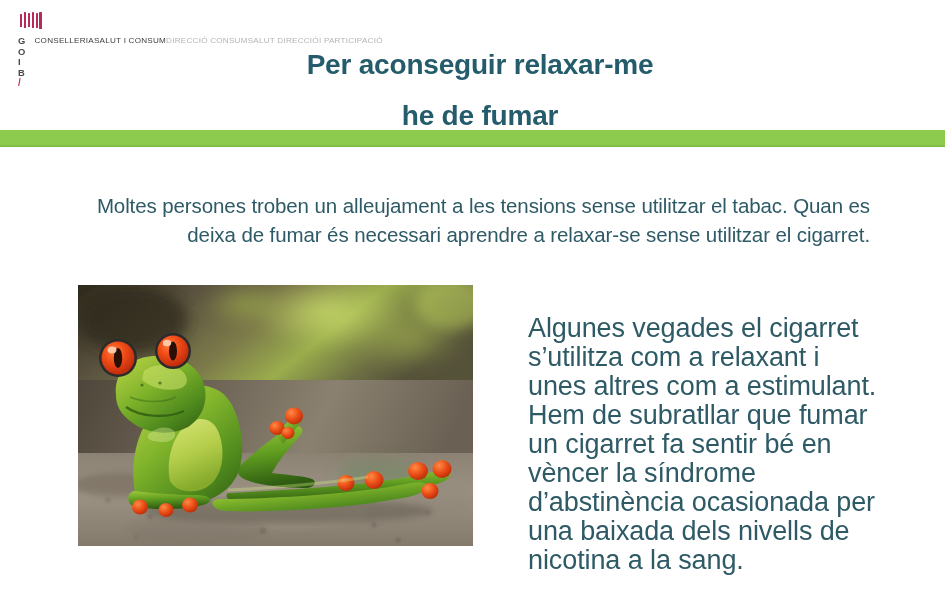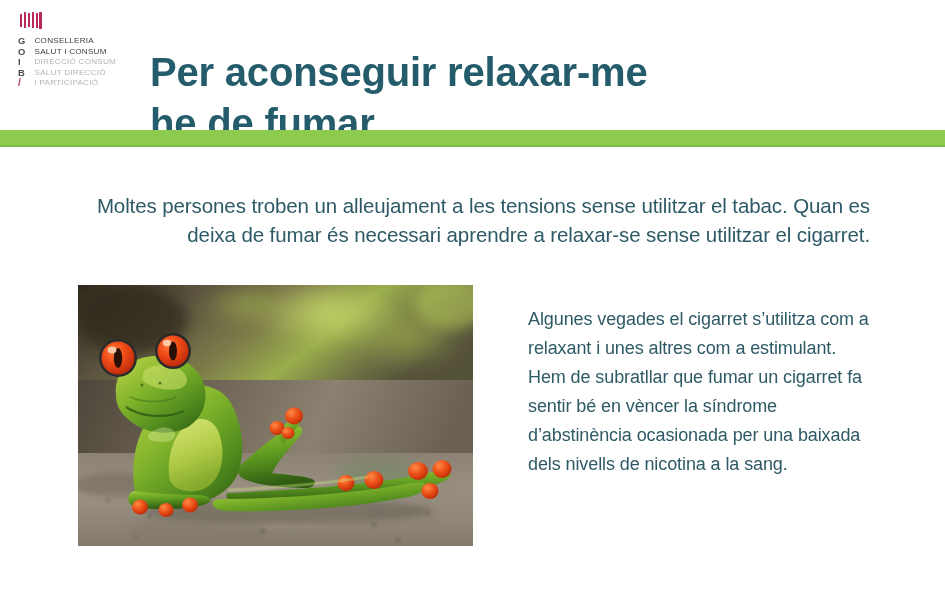--- a/index.html
+++ b/index.html
@@ -74,37 +74,38 @@
     letter-spacing: 0.2px;
   }
   .logo-letters span.slash {
     color: #C0336A;
     font-weight: bold;
     font-size: 10px;
     transform: translateY(0px);
   }
   .logo-lines {
     display: flex;
-    flex-direction: column;
+    flex-direction: row;
     line-height: 10.6px;
     font-size: 8.1px;
     letter-spacing: 0.25px;
     white-space: nowrap;
   }
   .logo-lines .strong { color: #3C3C3C; }
   .logo-lines .faint  { color: #B3B3B3; }
 
   
   .slide-title {
     position: absolute;
     left: 150px;
     top: 20px;
     width: 660px;
+    text-align: center;
     color: #255C6B;
-    font-size: 40px;
+    font-size: 28px;
     font-weight: bold;
     line-height: 51px;
     letter-spacing: -0.2px;
   }
   .slide-title .line { display: block; }
 
   
   .green-bar {
     position: absolute;
     left: 0;
@@ -139,21 +140,21 @@
     background: #6b6257;
   }
   .photo-frame svg { display: block; width: 395px; height: 261px; }
 
   .side-paragraph {
     position: absolute;
     left: 528px;
     top: 287px;
     width: 350px;
     color: #2E5A66;
-    font-size: 18px;
+    font-size: 27px;
     line-height: 29px;
     letter-spacing: -0.1px;
   }
 </style>
 </head>
 <body>
 
 <div class="slide-header">
 
   <div class="logo-block">

